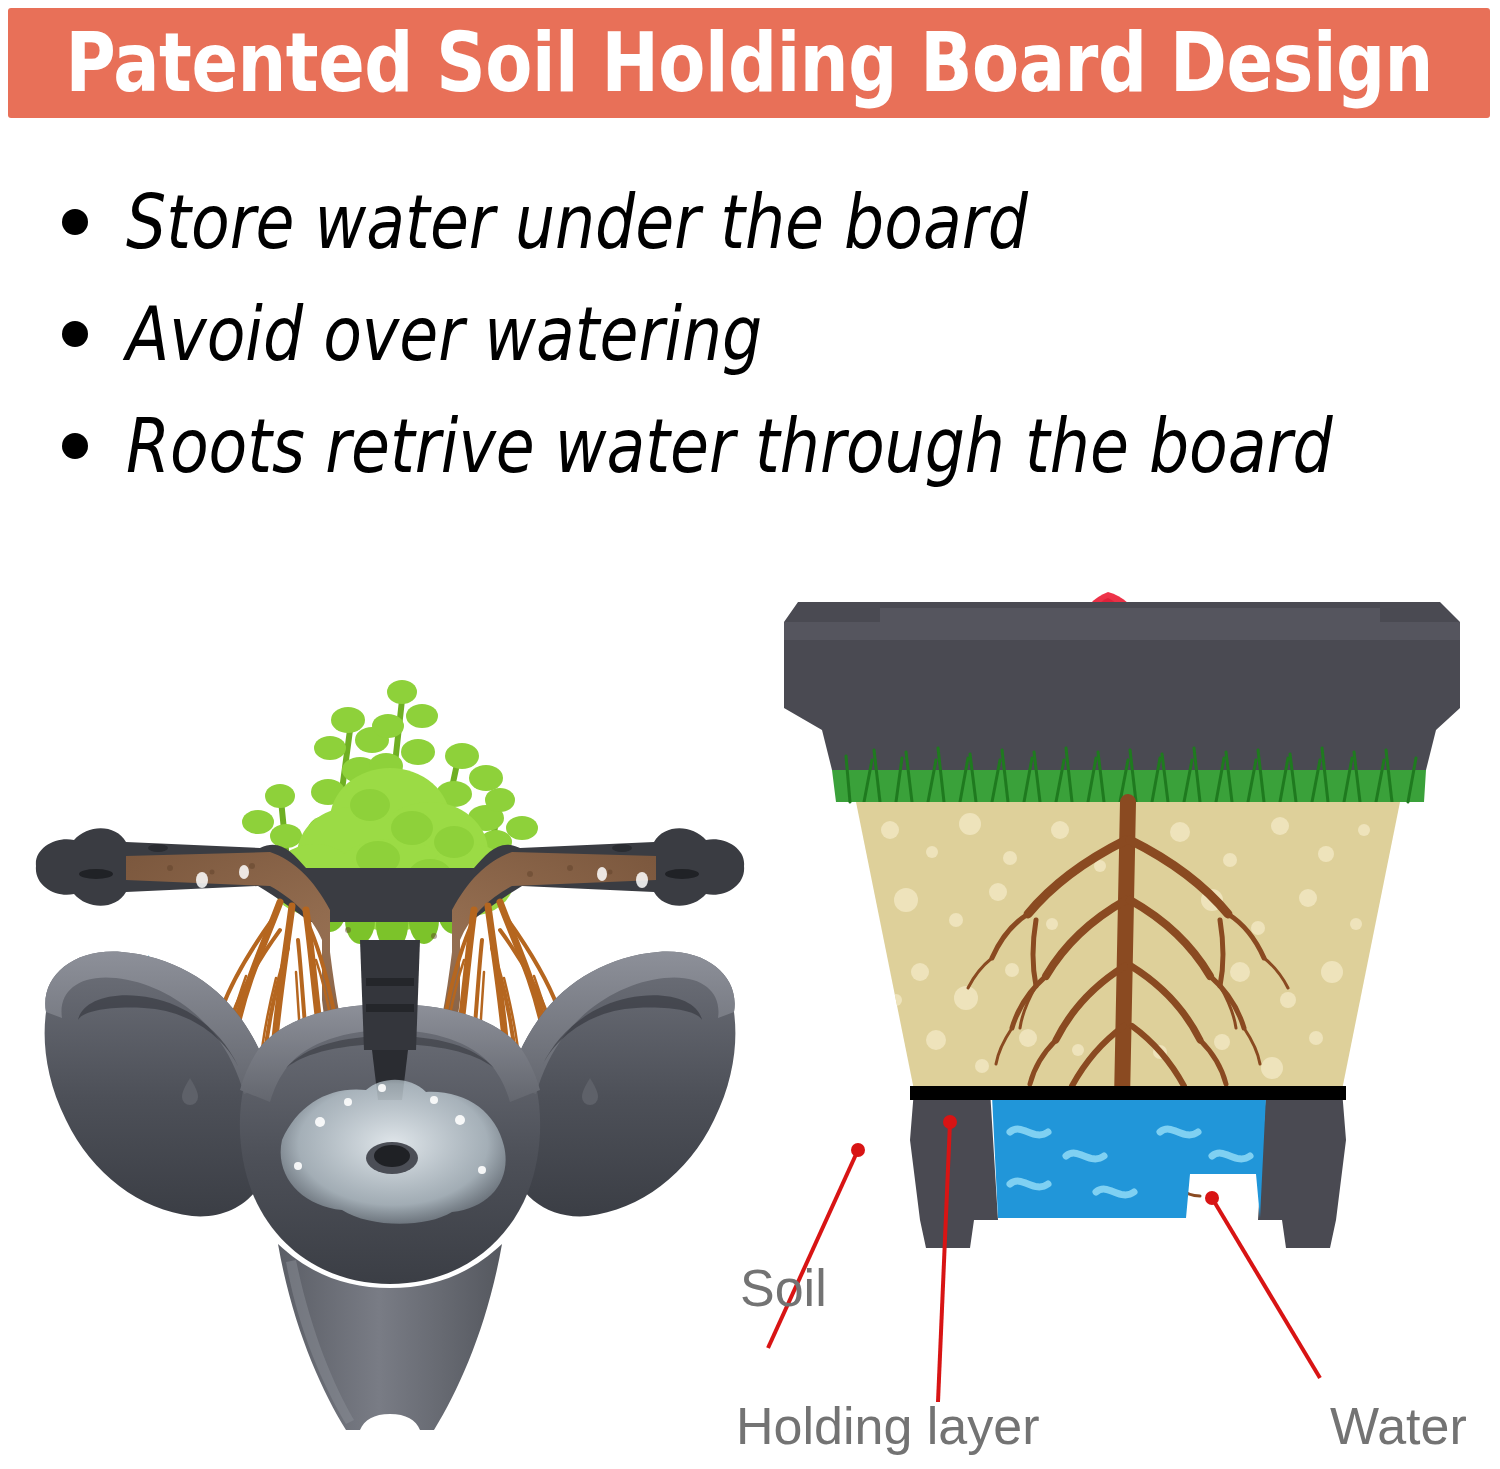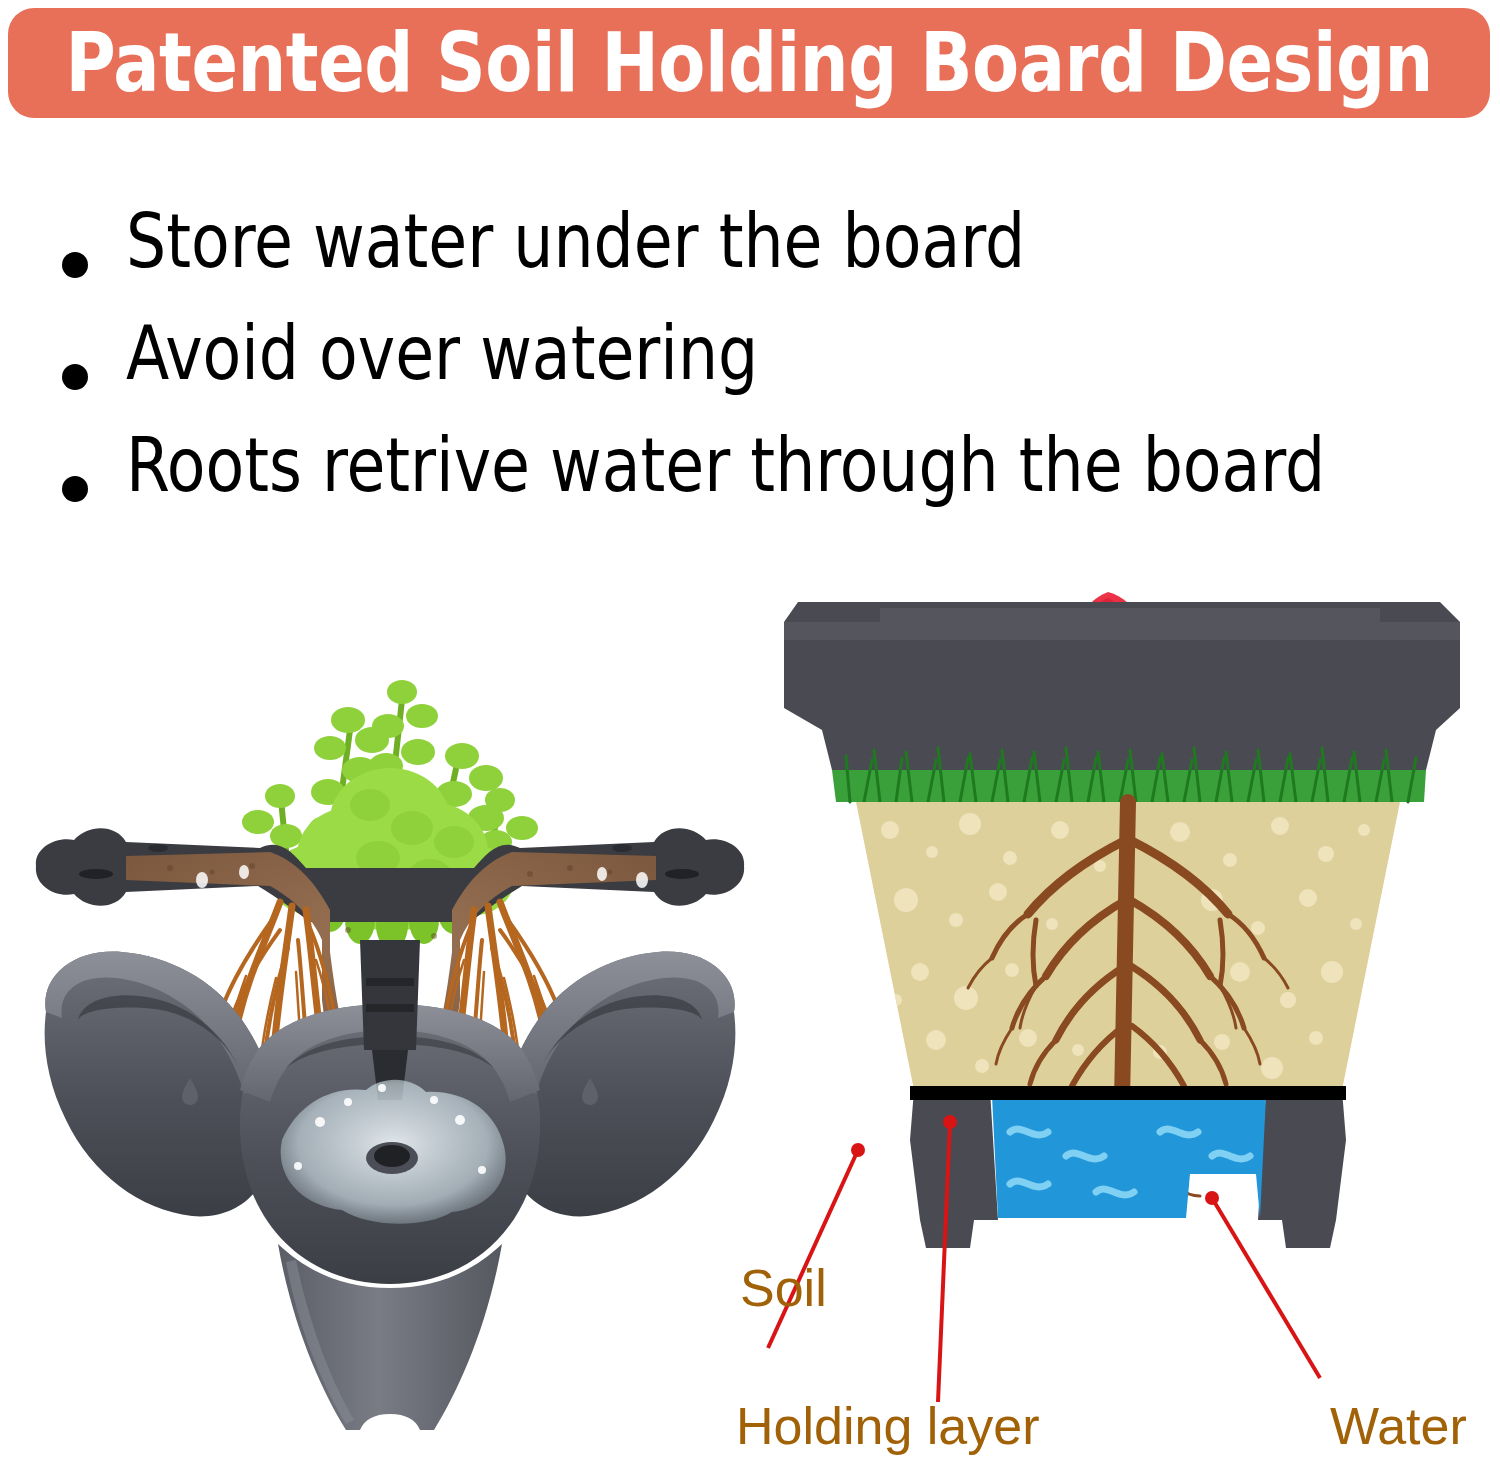--- a/index.html
+++ b/index.html
@@ -14,21 +14,21 @@
     width:1500px; height:1469px;
     background:#fff;
   }
 
   
   #header-banner {
     position:absolute;
     left:8px; top:8px;
     width:1482px; height:110px;
     background:#e87058;
-    border-radius:26px;
+    border-radius:3px;
     display:flex; align-items:center; justify-content:center;
   }
   #header-title {
     color:#ffffff;
     font-family:"Liberation Sans Narrow","DejaVu Sans Condensed","Liberation Sans",sans-serif;
     font-weight:bold;
     font-size:82px;
     letter-spacing:-0.5px;
     white-space:nowrap;
     transform:scaleX(0.93);
@@ -36,22 +36,23 @@
   }
 
   
   #bullet-list {
     position:absolute;
     left:52px; top:166px;
     width:1400px;
   }
   .bullet-row {
     display:flex;
-    align-items:flex-end;
+    align-items:center;
     height:112px;
+    font-style:italic;
   }
   .bullet-dot {
     width:26px; height:26px;
     border-radius:50%;
     background:#000;
     flex:0 0 auto;
     margin-right:38px;
     margin-left:10px;
   }
   .bullet-text {
@@ -72,21 +73,21 @@
 
   .plant-photo-svg { position:absolute; left:0; top:0; }
 
   
   #right-figure { position:absolute; left:760px; top:0px; width:740px; height:889px; }
   .diagram-svg { position:absolute; left:0; top:0; }
 
   
   .callout-label {
     position:absolute;
-    color:#a16207;
+    color:#737373;
     font-family:"Liberation Sans", sans-serif;
     font-size:52px;
     line-height:1;
     white-space:nowrap;
   }
   #label-soil { left:740px; top:1262px; }
   #label-holding-board { left:736px; top:1400px; }
   #label-water { left:1282px; top:1400px;margin-left:48px; }
 </style>
 </head>

